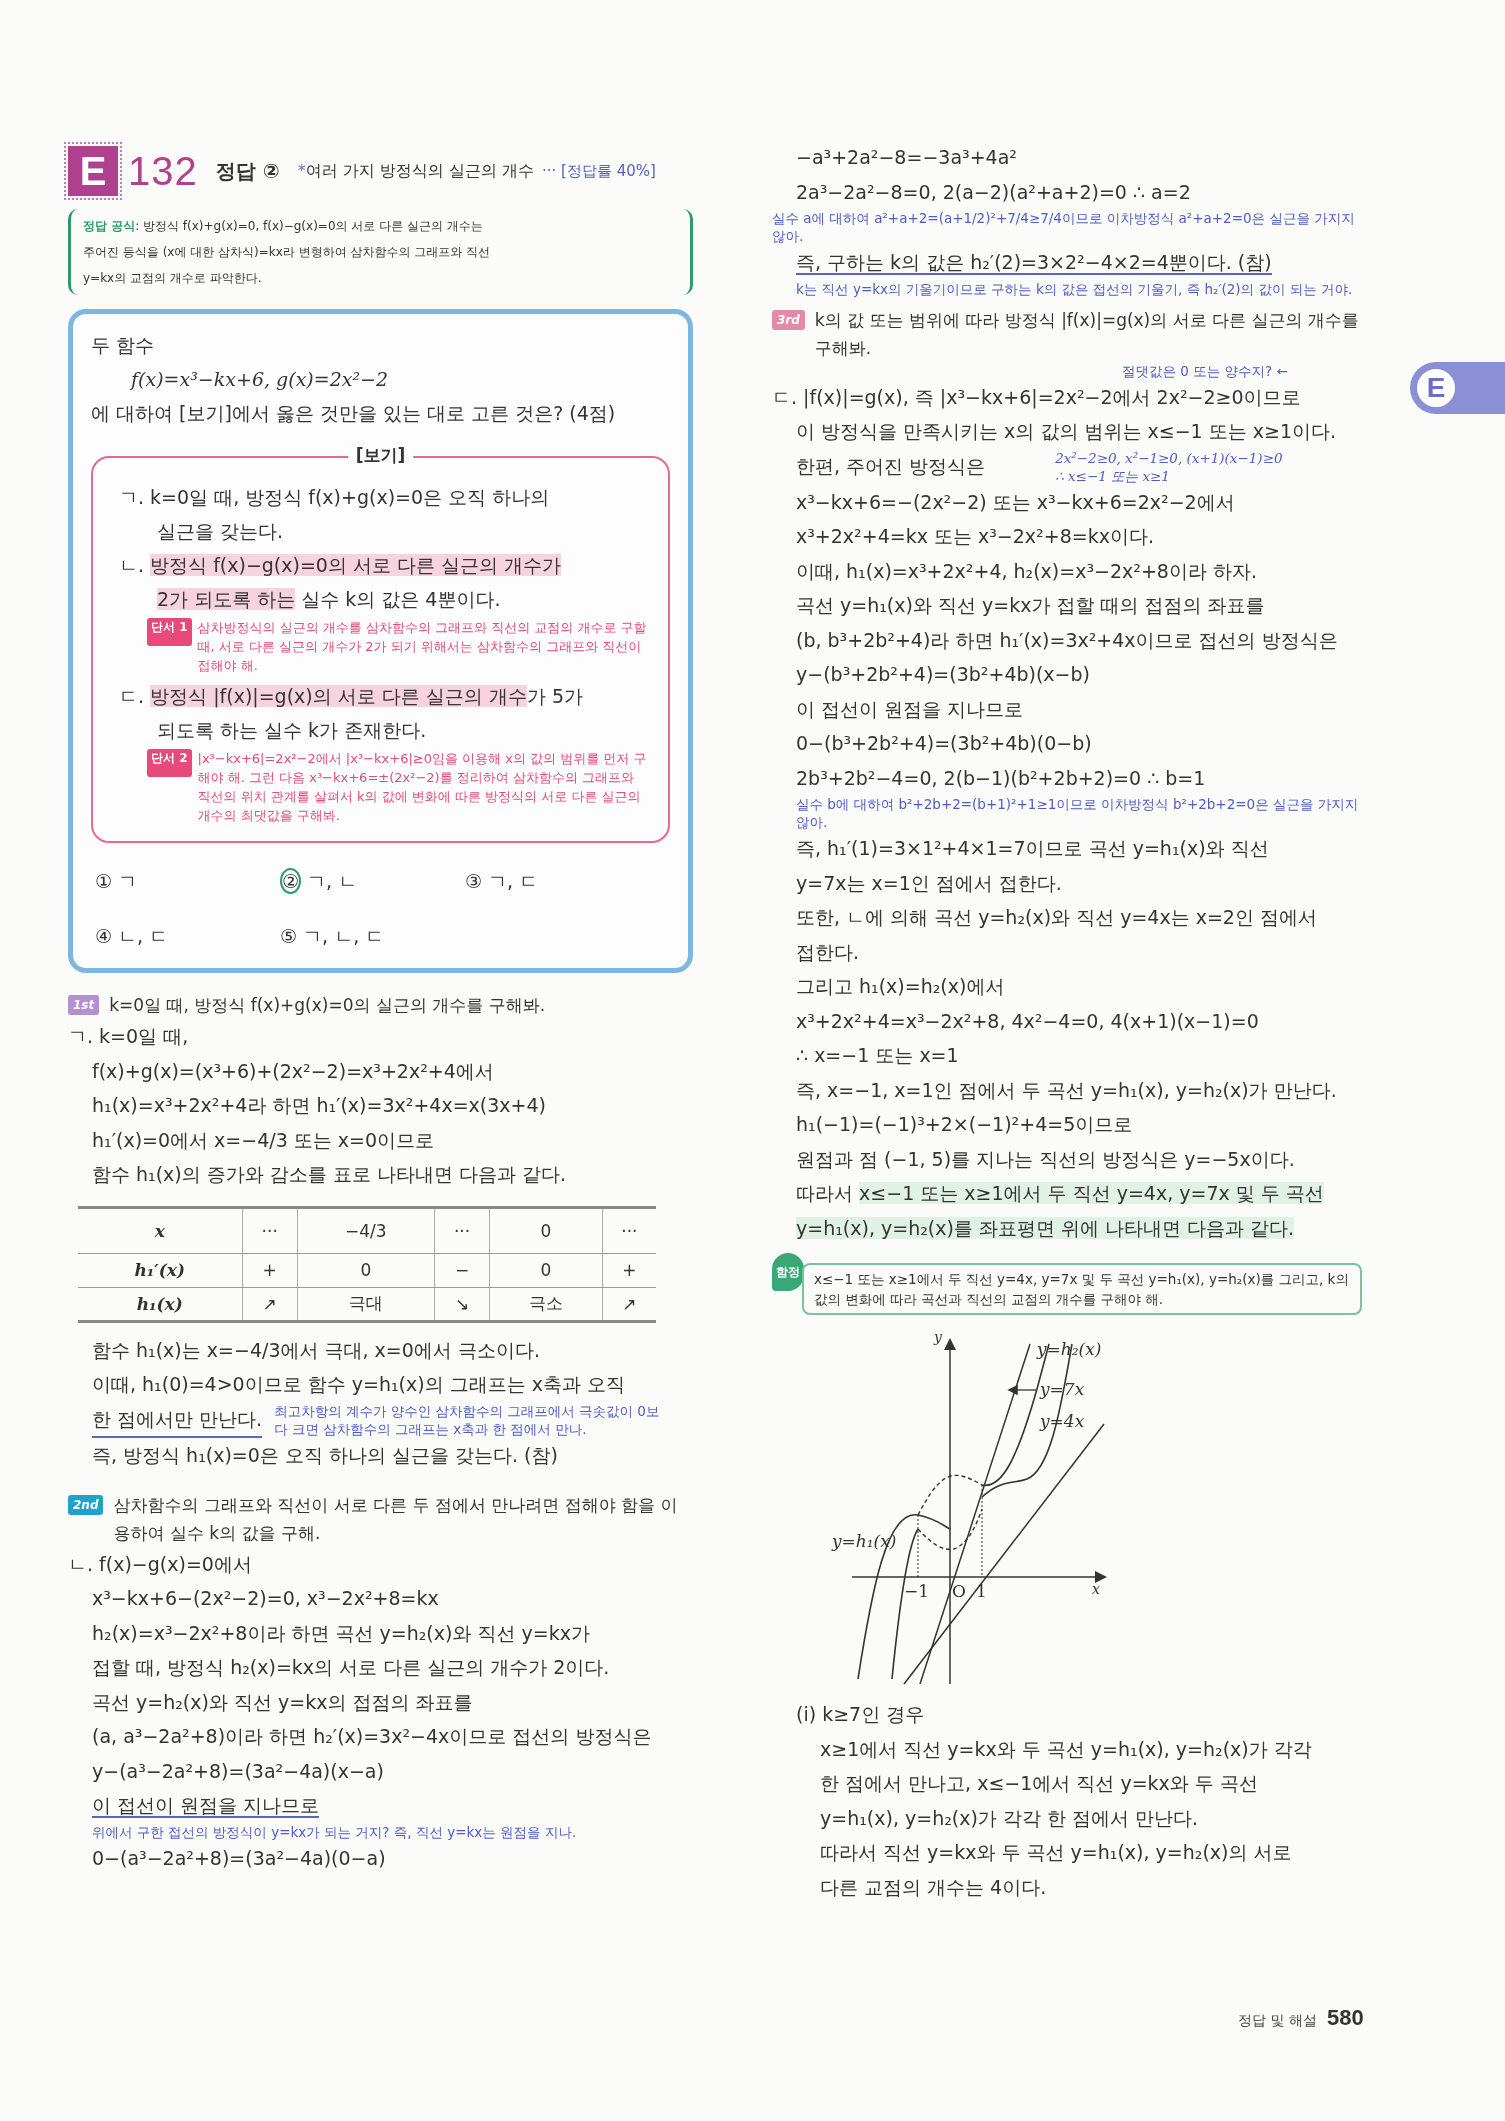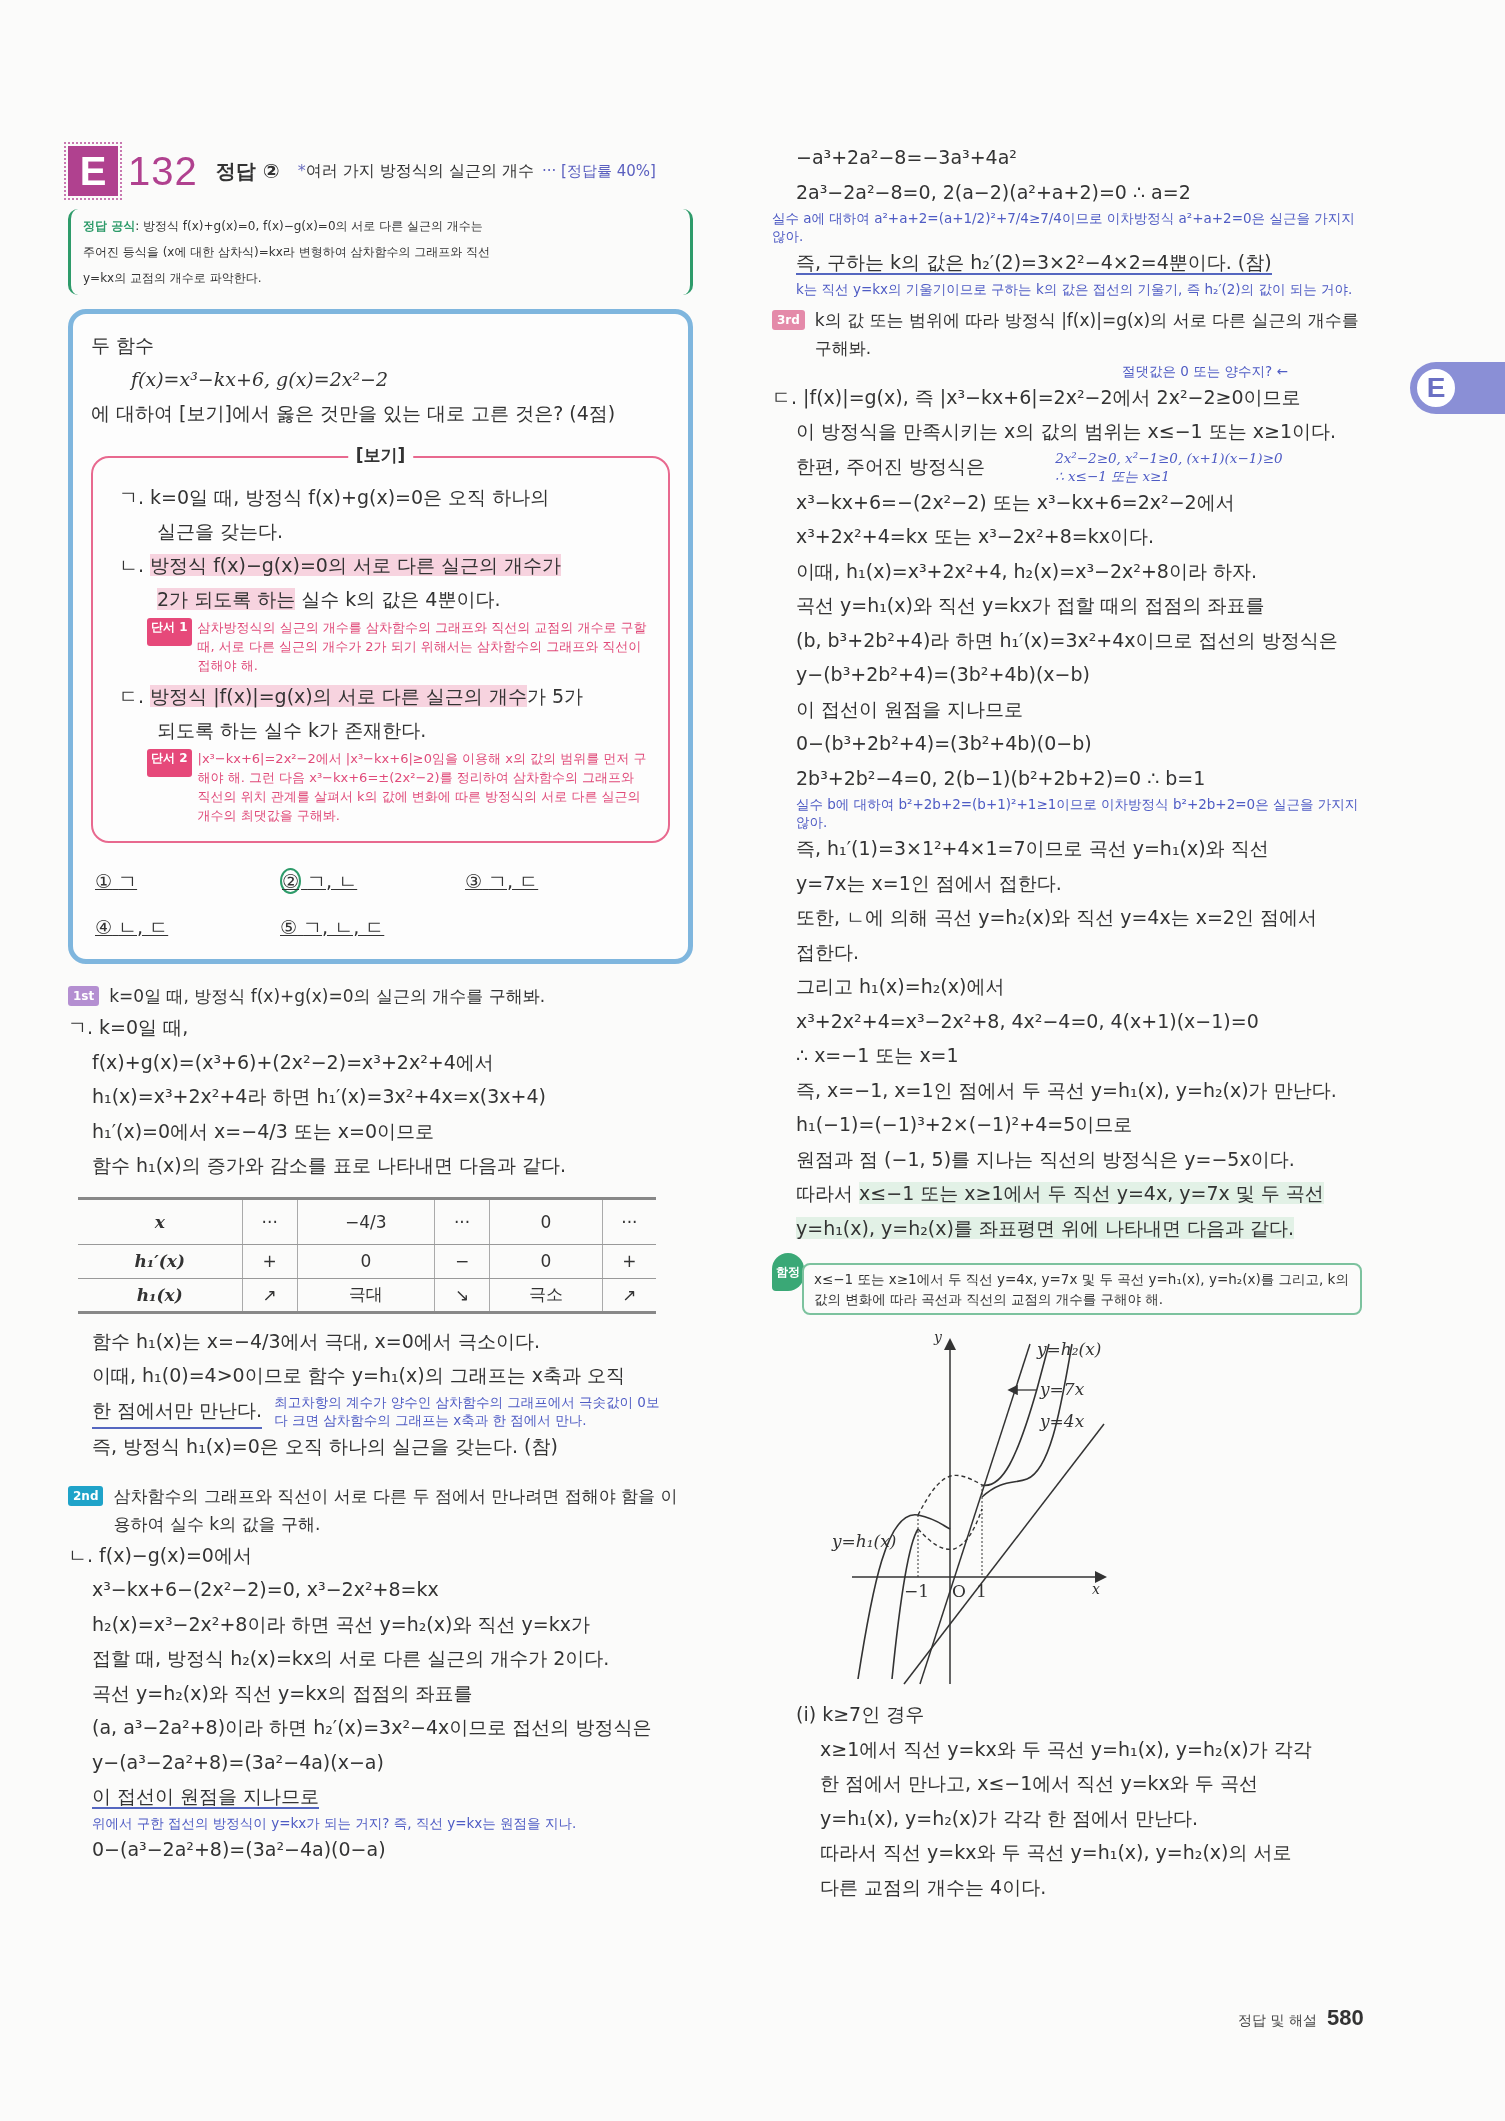--- a/index.html
+++ b/index.html
@@ -24,25 +24,25 @@
   .problem-box { margin-top: 14px; border: 5px solid #7fb6de; border-radius: 18px; padding: 14px 18px 18px; background: #fdfdfd; }
   .problem-box p { font-size: 19px; line-height: 34px; }
   .indent1 { padding-left: 40px; }
   .bogi { position: relative; margin-top: 26px; border: 2px solid #e8698f; border-radius: 18px; padding: 22px 18px 12px 26px; }
   .bogi-title { position: absolute; top: -14px; left: 50%; transform: translateX(-50%); background: #fdfdfd; padding: 0 8px; font-size: 17px; font-weight: bold; color: #333; }
   .bogi .item { font-size: 19px; line-height: 34px; }
   .bogi .cont { padding-left: 38px; }
   .hl-pink { background: #f7d3df; }
   .hint { display: flex; font-size: 13px; line-height: 19px; color: #e04b7a; margin: 2px 0 4px 28px; }
   .hint-tag { background: #e6497a; color: #fff; font-weight: bold; font-size: 12px; padding: 0 4px; border-radius: 3px; height: 28px; margin-right: 6px; flex-shrink: 0; }
-  .choices { display: grid; grid-template-columns: 185px 185px 185px; row-gap: 20px; margin-top: 26px; padding-left: 4px; font-size: 19px; text-decoration: underline; }
+  .choices { display: grid; grid-template-columns: 185px 185px 185px; row-gap: 29px; margin-top: 26px; padding-left: 4px; font-size: 19px; }
   .choice.selected .num { border: 2px solid #2e9b6a; border-radius: 50%; }
 
   .step { display: flex; font-size: 17px; line-height: 28px; margin-top: 18px; }
-  .step-tag { color: #fff; font-weight: bold; font-size: 12px; padding: 0 5px; border-radius: 3px; height: 20px; line-height: 20px; margin: 4px 10px 0 0; flex-shrink: 0; }
+  .step-tag { color: #fff; font-weight: bold; font-size: 12px; padding: 0 5px; border-radius: 3px; height: 20px; line-height: 20px; margin: 4px 10px 0 0; flex-shrink: 0; font-style: italic; }
   .t1 { background: #b48fd1; } .t2 { background: #1fa3c9; } .t3 { background: #e48aa9; }
   .sol { font-size: 19px; line-height: 34.5px; }
   .sol .in { padding-left: 24px; }
   .note-blue { font-size: 13.5px; line-height: 18px; color: #4e5bc4; }
   .ul { border-bottom: 2px solid #5567c0; }
 
   table.var { border-collapse: collapse; margin: 14px 0 10px 10px; width: 578px; font-size: 17px; }
   table.var td { border-left: 1px solid #aaa; text-align: center; height: 34px; }
   table.var td:first-child { border-left: none; font-weight: bold; font-style: italic; font-family: "DejaVu Serif", serif; }
   table.var tr:first-child td { border-top: 3px solid #888; height: 46px; }

